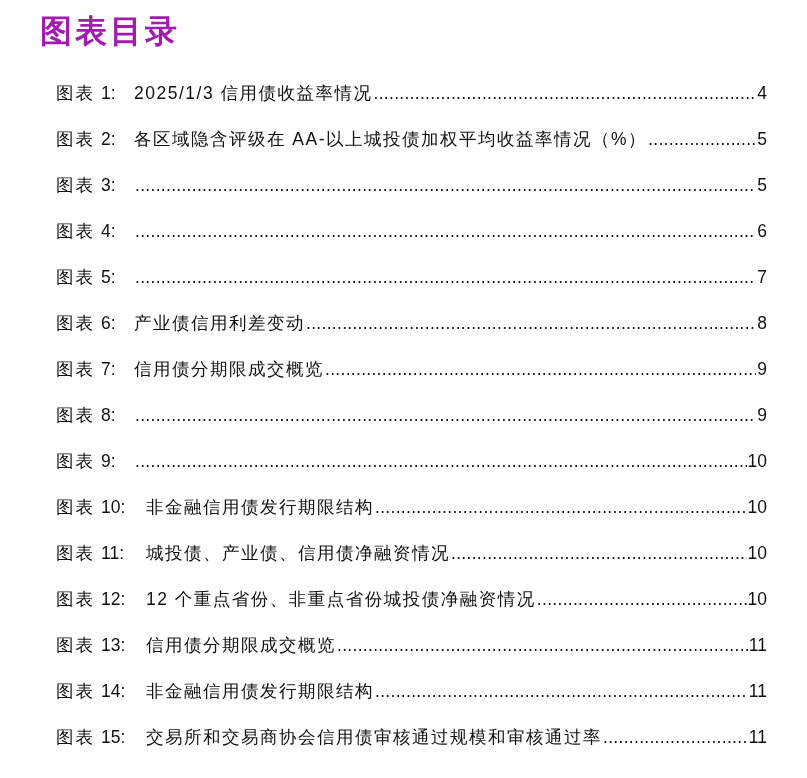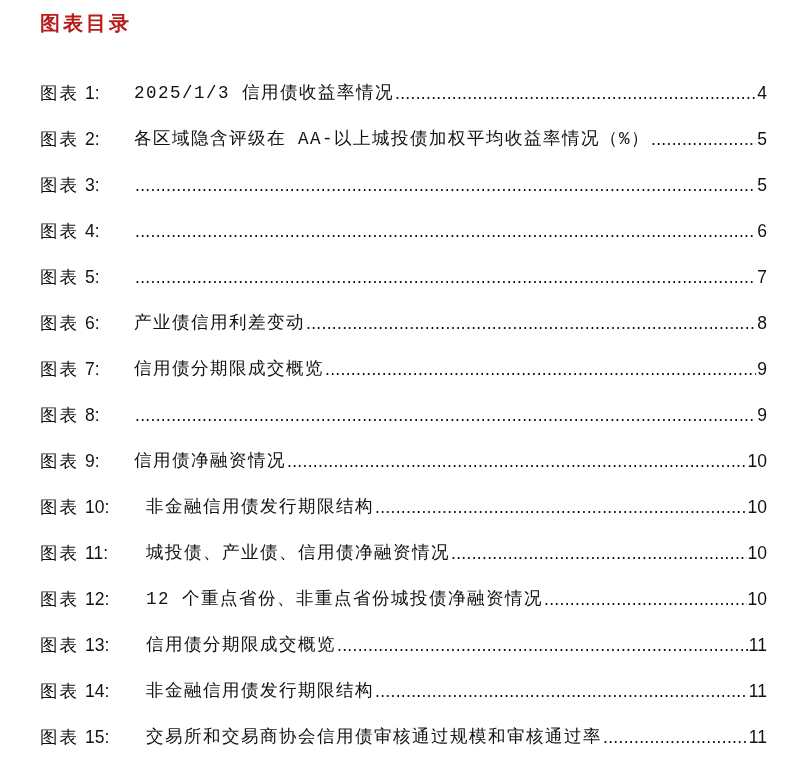--- a/index.html
+++ b/index.html
@@ -1,25 +1,25 @@
 <!DOCTYPE html>
 <html><head>
 <meta charset="utf-8">
 <style>
   html, body { margin: 0; padding: 0; background: #ffffff; }
   body { width: 807px; height: 778px; position: relative; overflow: hidden;
          font-family: "DejaVu Serif", "Liberation Serif", serif; color: #111; }
-  .title { position: absolute; left: 40px; top: 10px; font-size: 20px; font-weight: bold;
-           color: #b91c1c; letter-spacing: 3px; font-family: "DejaVu Serif", serif; }
+  .title { position: absolute; left: 40px; top: 10px; font-size: 32px; font-weight: bold;
+           color: #a21caf; letter-spacing: 3px; font-family: "DejaVu Serif", serif; }
   .toc { position: absolute; left: 40px; top: 82px; width: 727px; }
   .row { height: 46px; display: flex; align-items: flex-start; font-size: 17.5px; line-height: 22px; }
   .lbl { white-space: nowrap; display: flex; }
-  .lbl .pre { letter-spacing: 2px; font-family: "DejaVu Serif", serif; }
+  .lbl .pre { letter-spacing: 2px; font-family: "DejaVu Serif", serif; margin-left: 16px; }
   .lbl .num { font-family: "Liberation Sans", sans-serif; margin-left: 6px; }
-  .txt { white-space: nowrap; font-family: Liberation Mono, monospace; letter-spacing: 1.5px; }
+  .txt { white-space: nowrap; font-family: Liberation Sans, sans-serif; letter-spacing: 1.5px; }
   .dots { flex: 1; overflow: hidden; white-space: nowrap; font-family: "Liberation Sans", sans-serif;
           margin: 0 1px; }
   .dots::before { content: "................................................................................................................................................................................................................................................"; letter-spacing: 0.3px; }
   .page { font-family: "Liberation Sans", sans-serif; white-space: nowrap; }
 </style>
 </head>
 <body>
 
 <div class="title">图表目录</div>
 
@@ -90,21 +90,20 @@
         <span class="num">8:</span>
       </span>
     <span class="dots"></span>
     <span class="page">9</span>
   </div>
   <div class="row">
     <span class="lbl" style="width:94px">
         <span class="pre">图表</span>
         <span class="num">9:</span>
       </span>
-    <span class="txt">信用债净融资情况</span>
     <span class="dots"></span>
     <span class="page">10</span>
   </div>
   <div class="row">
     <span class="lbl" style="width:106px">
         <span class="pre">图表</span>
         <span class="num">10:</span>
       </span>
     <span class="txt">非金融信用债发行期限结构</span>
     <span class="dots"></span>

